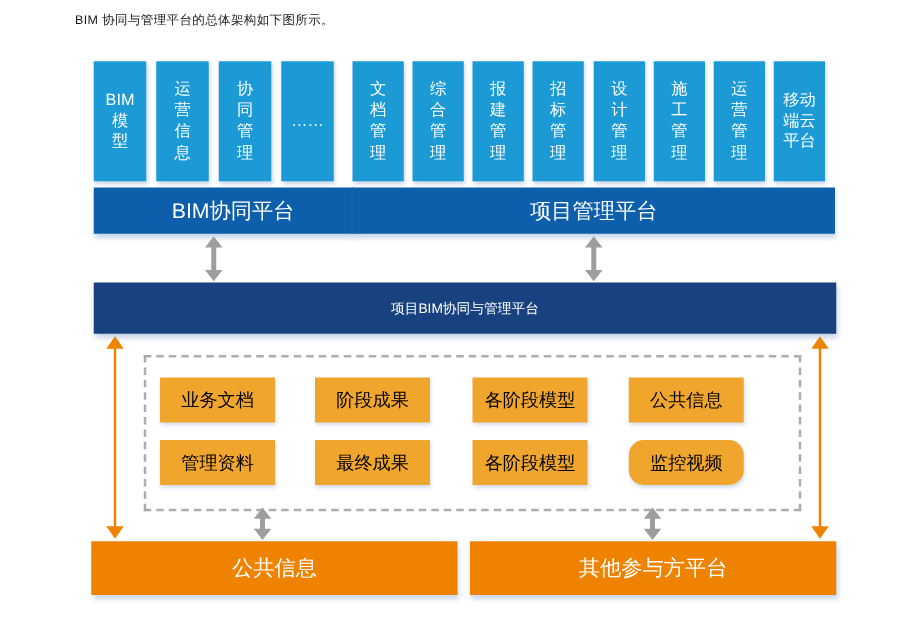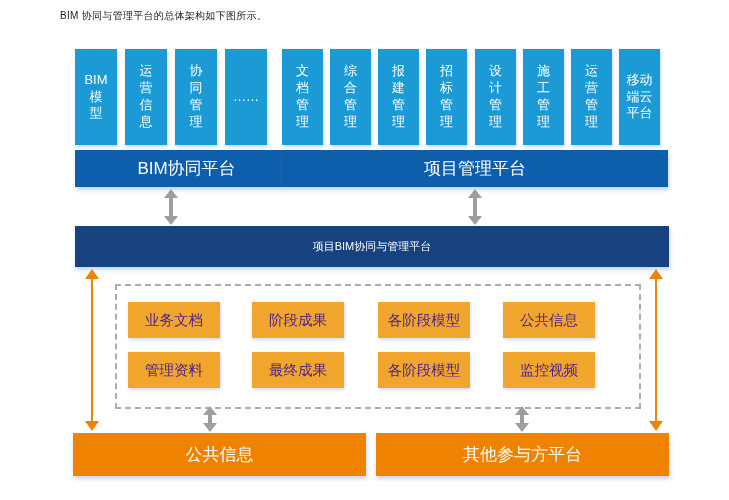--- a/index.html
+++ b/index.html
@@ -21,21 +21,21 @@
   .bar{
     position:absolute;color:#fff;display:flex;align-items:center;justify-content:center;
     box-shadow:1px 3px 4px rgba(110,145,200,.38);
   }
   .bar.platform{top:150px;height:37px;background:var(--platform-blue);font-size:17px;}
   .bar.core{left:75px;top:226px;width:594px;height:41px;background:var(--core-navy);font-size:11px;}
   .bar.base{top:433px;height:43px;width:293px;background:var(--orange);font-size:17px;}
   
   .databox{
     position:absolute;width:92px;height:36px;background:var(--amber);
-    color:#4c1d95;font-size:14.5px;display:flex;align-items:center;justify-content:center;
+    color:#000000;font-size:14.5px;display:flex;align-items:center;justify-content:center;
     box-shadow:1px 2px 3px rgba(120,150,200,.32);
   }
   .dashed-zone{
     position:absolute;left:115px;top:284px;width:522px;height:121px;
     border:2px dashed var(--dash-gray);background:transparent;
   }
   
   .varrow{position:absolute;}
   .varrow .shaft{position:absolute;left:50%;top:7px;bottom:7px;transform:translateX(-50%);}
   .varrow .head-up,.varrow .head-down{position:absolute;left:50%;width:0;height:0;}
@@ -128,21 +128,21 @@
   <div class="dashed-zone"></div>
 
   <div class="databox" style="left:128px;top:302px;">业务文档</div>
   <div class="databox" style="left:252px;top:302px;">阶段成果</div>
   <div class="databox" style="left:378px;top:302px;">各阶段模型</div>
   <div class="databox" style="left:503px;top:302px;">公共信息</div>
 
   <div class="databox" style="left:128px;top:352px;">管理资料</div>
   <div class="databox" style="left:252px;top:352px;">最终成果</div>
   <div class="databox" style="left:378px;top:352px;">各阶段模型</div>
-  <div class="databox" style="left:503px;top:352px;">监控视频</div>
+  <div class="databox" style="left:503px;top:352px;border-radius:12px;">监控视频</div>
 
   <div class="varrow gray" style="left:203px;top:406px;width:14px;height:26px;">
     <span class="head-up"></span>
       <span class="shaft"></span>
       <span class="head-down"></span>
   </div>
   <div class="varrow gray" style="left:515px;top:406px;width:14px;height:26px;">
     <span class="head-up"></span>
       <span class="shaft"></span>
       <span class="head-down"></span>

